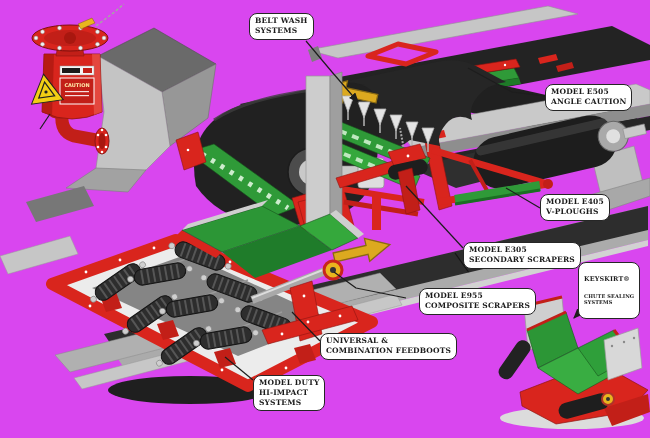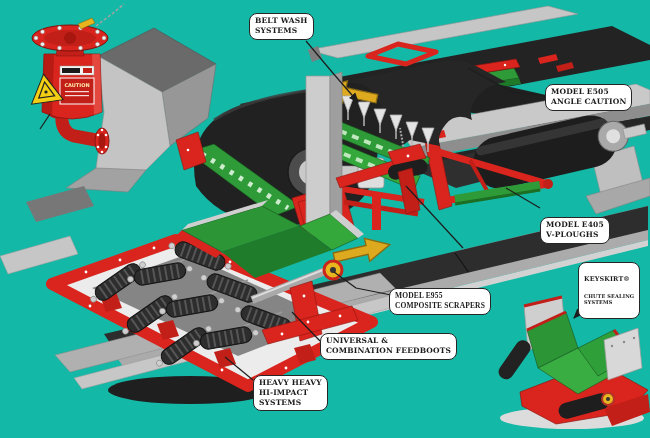--- a/index.html
+++ b/index.html
@@ -1,16 +1,16 @@
 <!DOCTYPE html>
 <html><head>
 <meta charset="utf-8">
 <style>
   html,body{margin:0;padding:0;background:#fff;}
-  .stage{position:relative;width:650px;height:438px;background:#14b8a6;overflow:hidden;
+  .stage{position:relative;width:650px;height:438px;background:#d946ef;overflow:hidden;
          font-family:"DejaVu Serif",serif;}
   .stage svg{position:absolute;left:0;top:0;}
   .callout{position:absolute;z-index:5;background:#ffffff;border:1.3px solid #262626;
            border-radius:8px;padding:2px 5px 3px;font-weight:bold;font-size:7.5px;
            line-height:1.3;color:#1b1b1b;white-space:pre-line;letter-spacing:.15px;}
   .callout .kt-title{font-size:6.4px;line-height:1.25;}
   .callout .kt-sub{font-size:5px;line-height:1.3;}
   .svgtext{font-family:"DejaVu Sans",sans-serif;font-weight:bold;}
 </style>
 </head>
@@ -337,28 +337,30 @@
     <polyline points="598,293 574,318" marker-end="url(#ah)"></polyline>
     <polyline points="320,341 292,312"></polyline>
     <polyline points="253,380 225,357"></polyline>
   </g>
 </svg>
 
 <div class="callout" style="left:249px;top:13px;"><span>BELT WASH
 SYSTEMS</span></div>
 <div class="callout" style="left:545px;top:84px;"><span>MODEL E505
 ANGLE CAUTION</span></div>
-<div class="callout" style="left:540px;top:217px;"><span>MODEL E405
+<div class="callout" style="left:540px;top:194px;"><span>MODEL E405
 V-PLOUGHS</span></div>
-<div class="callout" style="left:389px;top:288px;font-family:Liberation Serif, serif;"><span>MODEL E955
+<div class="callout" style="left:463px;top:242px;"><span>MODEL E305
+SECONDARY SCRAPERS</span></div>
+<div class="callout" style="left:419px;top:288px;"><span>MODEL E955
 COMPOSITE SCRAPERS</span></div>
 <div class="callout" style="left:578px;top:262px;">
   <div class="kt-title">KEYSKIRT®</div>
   <div class="kt-sub">CHUTE SEALING
 SYSTEMS</div>
 </div>
 <div class="callout" style="left:320px;top:333px;"><span>UNIVERSAL &amp;
 COMBINATION FEEDBOOTS</span></div>
-<div class="callout" style="left:253px;top:375px;"><span>HEAVY HEAVY
+<div class="callout" style="left:253px;top:375px;"><span>MODEL DUTY
 HI-IMPACT
 SYSTEMS</span></div>
 
 </div>
 
 </body></html>

